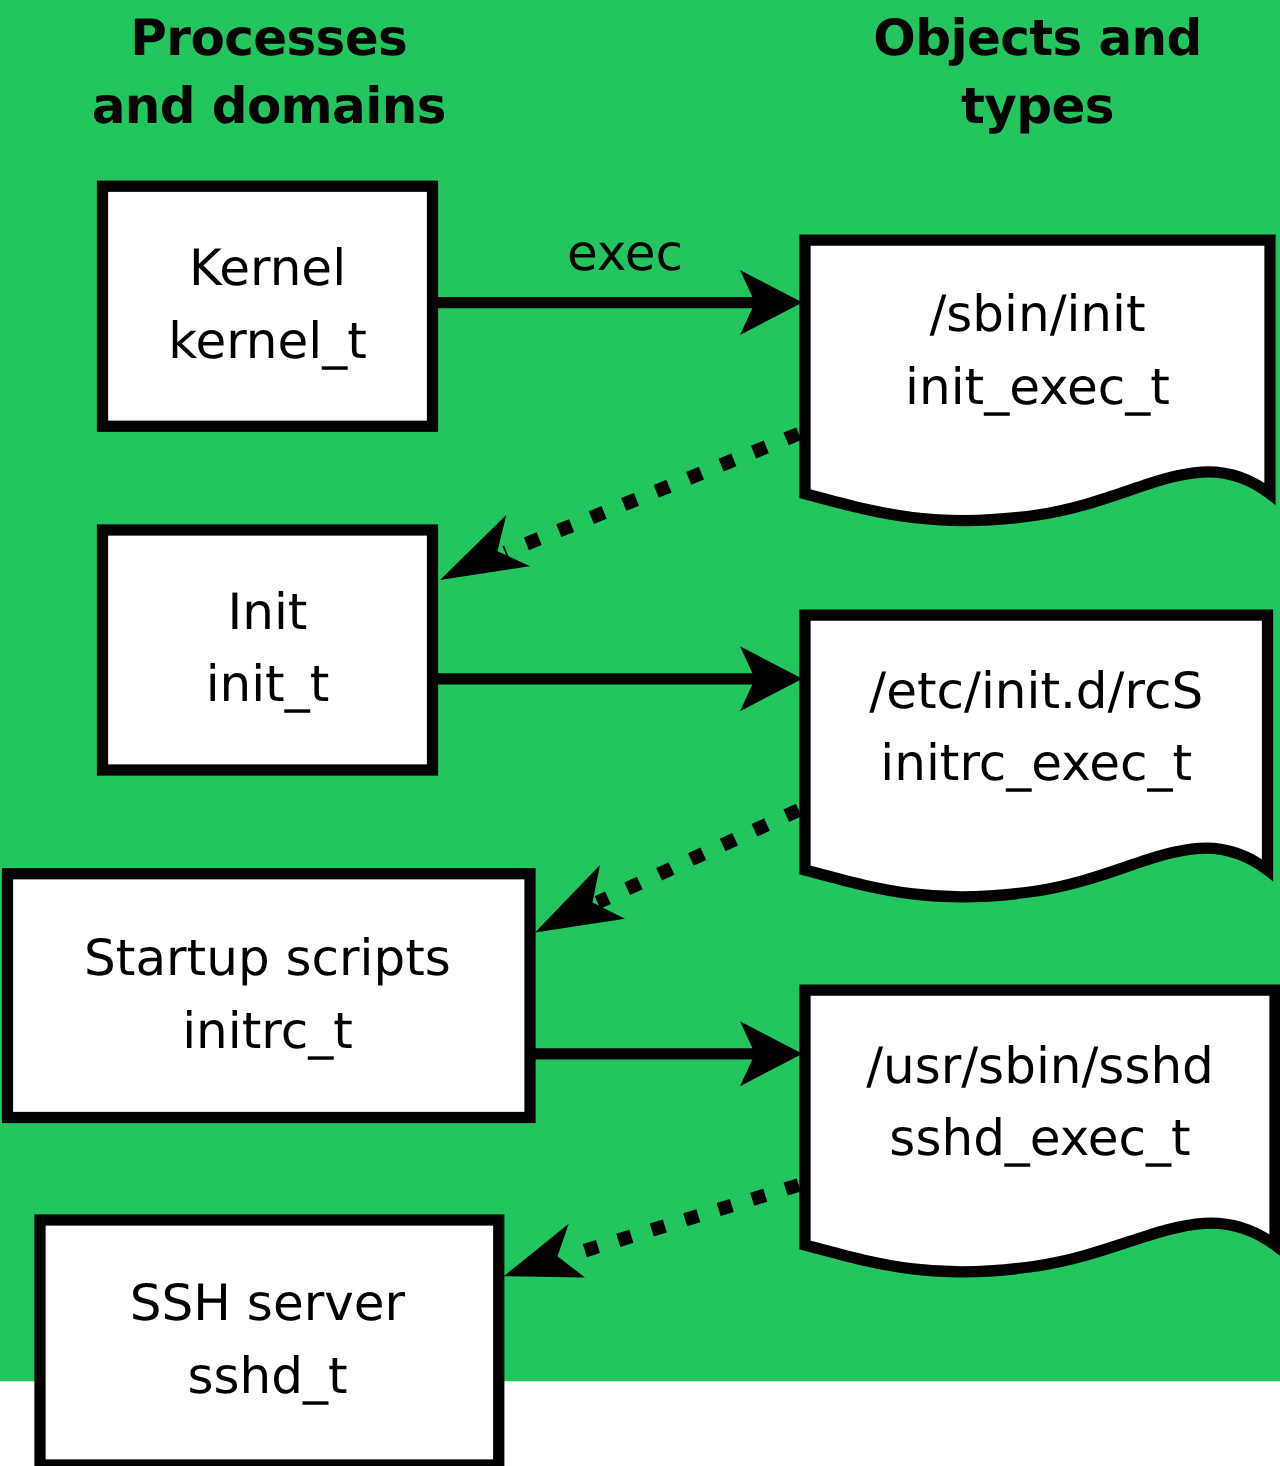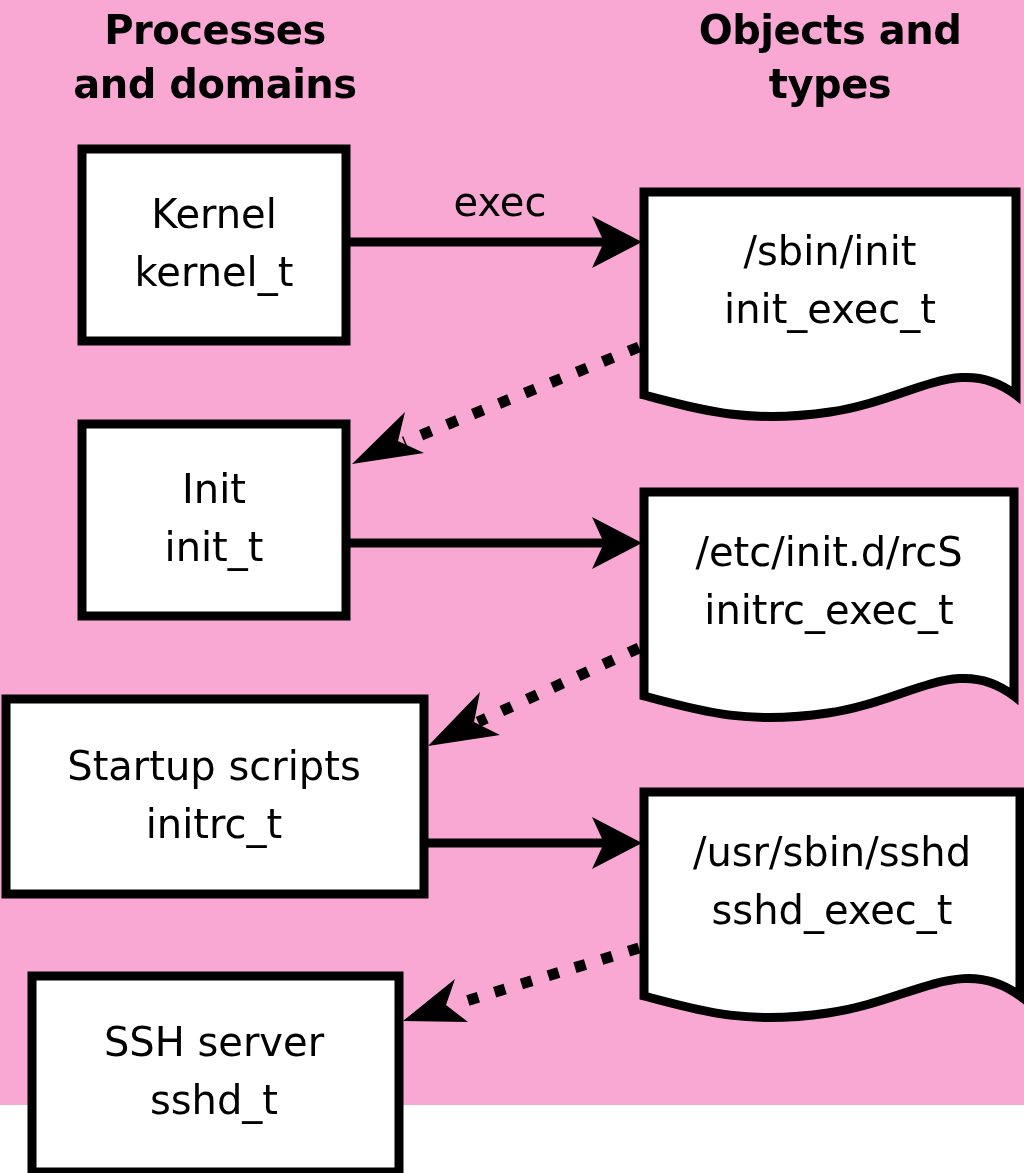--- a/index.html
+++ b/index.html
@@ -11,21 +11,21 @@
   body {
     width: 1024px;
     height: 1173px;
     overflow: hidden;
     font-family: "Liberation Sans", sans-serif;
   }
   #diagram-root {
     position: relative;
     width: 1024px;
     height: 1105px;
-    background: #f9a8d4;
+    background: #22c55e;
   }
   svg.diagram-canvas {
     display: block;
     width: 1024px;
     height: 1173px;
   }
   .column-header {
     font-family: "DejaVu Sans", sans-serif;
     font-weight: bold;
     font-size: 40px;

